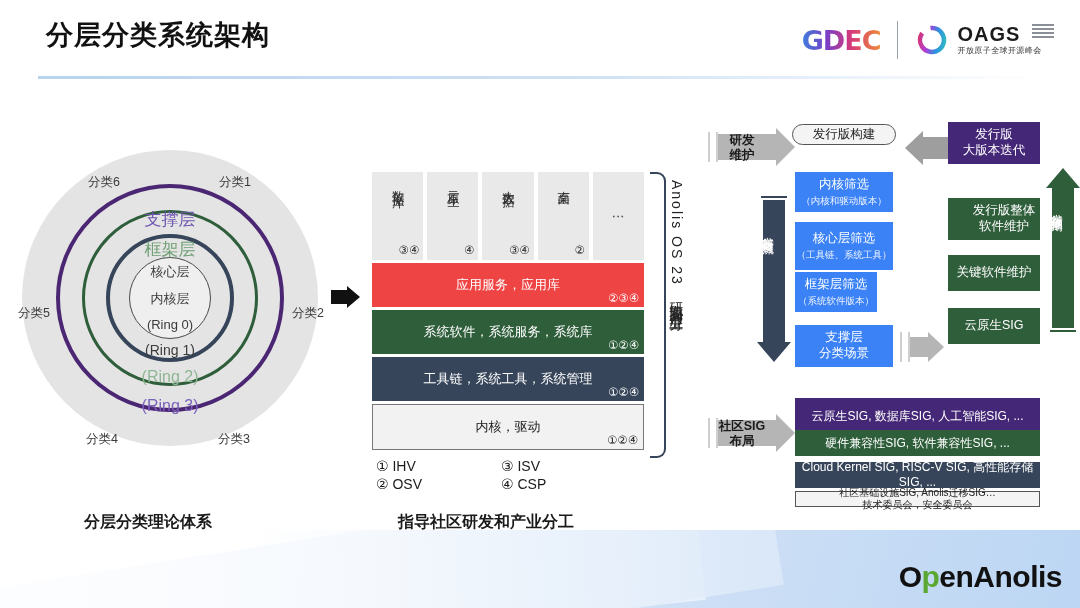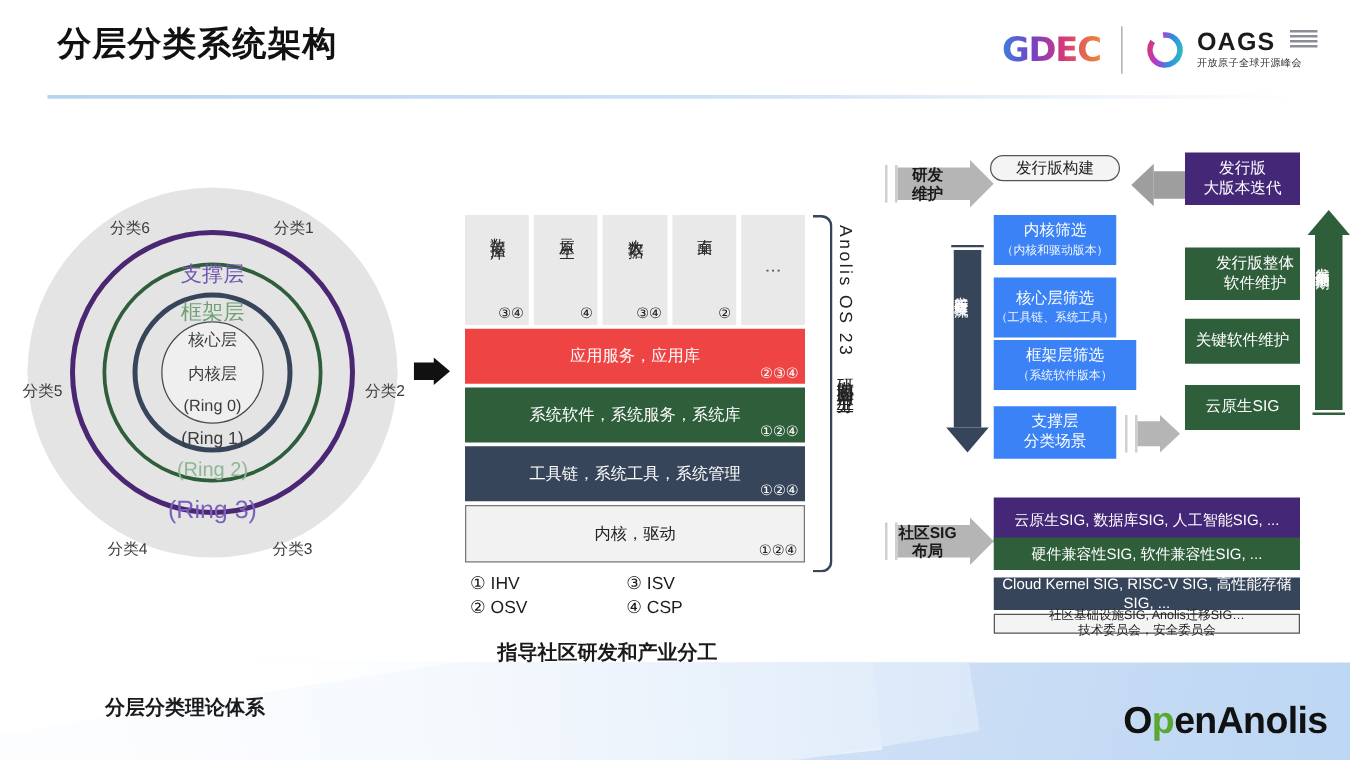--- a/index.html
+++ b/index.html
@@ -63,21 +63,21 @@
   .ring-in{left:84px;top:84px;width:128px;height:128px;border:4px solid #37455a;}
   .ring-core{left:107px;top:107px;width:82px;height:82px;border:1.5px solid #4a4a4a;background:#efefef;}
   .rlab{position:absolute;width:100%;text-align:center;font-size:15px;white-space:nowrap;}
   .rl-zc{top:58px;color:#6f55b0;font-size:17px;}
   .rl-kj{top:88px;color:#6f9f75;font-size:17px;}
   .rl-hx{top:113px;color:#3b3b3b;font-size:13px;}
   .rl-nh{top:140px;color:#3b3b3b;font-size:13px;}
   .rl-r0{top:167px;color:#3b3b3b;font-size:13px;}
   .rl-r1{top:192px;color:#3b3b3b;font-size:14px;}
   .rl-r2{top:218px;color:#8fb694;font-size:16px;}
-  .rl-r3{top:247px;color:#7a62bb;font-size:20px;}
+  .rl-r3{top:247px;color:#7a62bb;font-size:16px;}
   .cat{position:absolute;font-size:12.5px;color:#3b3b3b;white-space:nowrap;}
 
   .caption{position:absolute;font-size:16px;font-weight:bold;color:#1a1a1a;white-space:nowrap;}
 
   
   .mid{position:absolute;left:372px;top:172px;width:272px;}
   .cols{display:flex;gap:4px;height:88px;}
   .col{flex:1;background:#e9e9e9;position:relative;display:flex;flex-direction:column;
        align-items:center;justify-content:flex-start;padding-top:9px;box-sizing:border-box;}
   .col .vtxt{writing-mode:vertical-rl;font-size:12.5px;color:#2b2b2b;letter-spacing:2px;line-height:1.05;}
@@ -198,21 +198,21 @@
     <div class="rlab rl-r3">(Ring 3)</div>
   </div>
 
   <div class="cat" style="left:219px;top:174px;">分类1</div>
   <div class="cat" style="left:292px;top:305px;">分类2</div>
   <div class="cat" style="left:218px;top:431px;">分类3</div>
   <div class="cat" style="left:86px;top:431px;">分类4</div>
   <div class="cat" style="left:18px;top:305px;">分类5</div>
   <div class="cat" style="left:88px;top:174px;">分类6</div>
 
-  <div class="caption" style="left:84px;top:512px;margin-top:44px;">分层分类理论体系</div>
+  <div class="caption" style="left:84px;top:512px;">分层分类理论体系</div>
 
   <svg style="position:absolute;left:331px;top:286px;" width="30" height="30">
     <polygon points="0,4 16,4 16,0 29,11 16,22 16,18 0,18" fill="#111"></polygon>
   </svg>
 
   <div class="mid">
     <div class="cols">
       <div class="col">
         <span class="vtxt">数据库</span>
         <span class="dots">③④</span>
@@ -296,21 +296,21 @@
   <div class="vatxt" style="left:760px;top:228px;height:112px;">发行版研发流程</div>
 
   <div class="box bx-dark" style="left:795px;top:172px;width:98px;height:40px;">
     <span>内核筛选</span>
     <span class="sub">（内核和驱动版本）</span>
   </div>
   <div class="box bx-dark" style="left:795px;top:222px;width:98px;height:48px;">
     <span>核心层筛选</span>
     <span class="sub">（工具链、系统工具）</span>
   </div>
-  <div class="box bx-dark" style="left:795px;top:272px;width:114px;height:40px;">
+  <div class="box bx-dark" style="left:795px;top:272px;width:82px;height:40px;">
     <span>框架层筛选</span>
     <span class="sub">（系统软件版本）</span>
   </div>
   <div class="box bx-dark" style="left:795px;top:325px;width:98px;height:42px;white-space:pre-line;">
     <span>支撑层
 分类场景</span>
   </div>
 
   <div class="arrow-r" style="left:900px;top:332px;">
     <div class="lines"></div>

